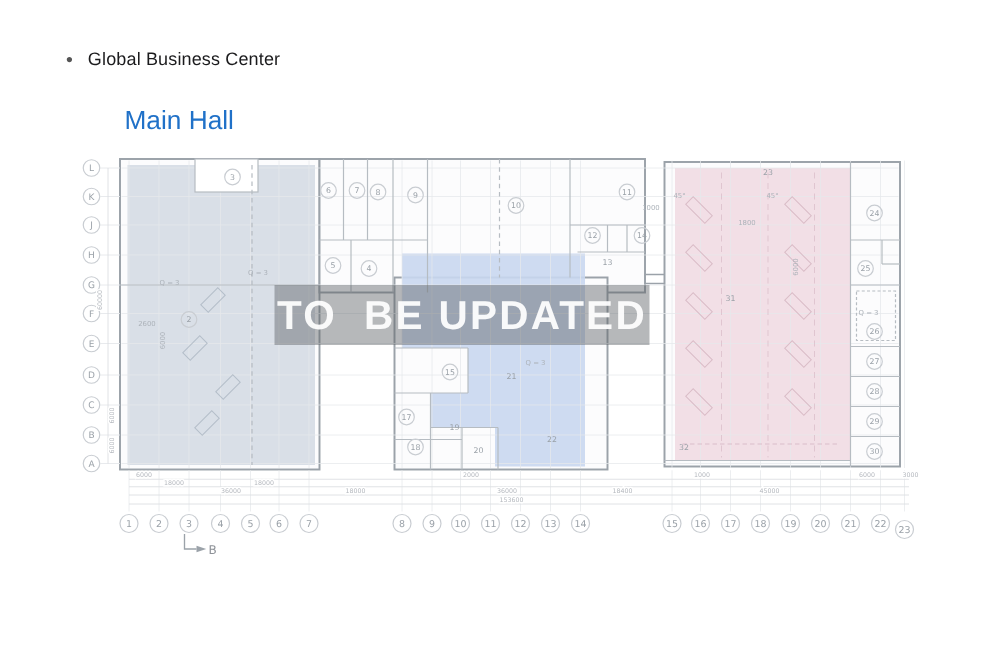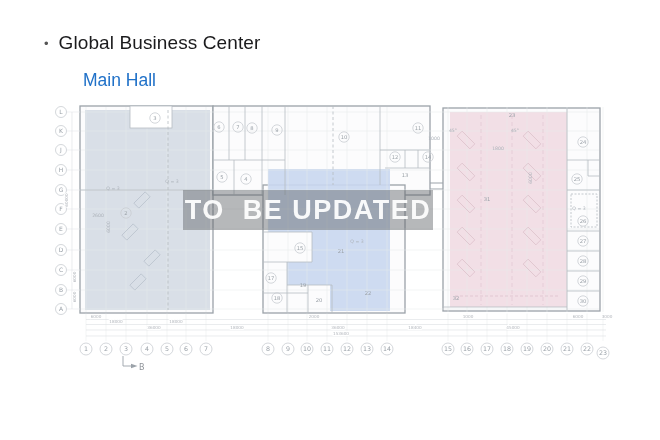--- a/index.html
+++ b/index.html
@@ -2,21 +2,21 @@
 <html><head>
 <meta charset="utf-8">
 <style>
   html,body{margin:0;padding:0;}
   body{
     width:660px;height:440px;background:#ffffff;overflow:hidden;position:relative;
     font-family:"Liberation Sans","DejaVu Sans",sans-serif;
   }
   .header{position:absolute;left:44px;top:32px;display:flex;align-items:center;gap:10px;}
   .bullet{color:#555;font-size:13px;line-height:1;}
-  .title{color:#1b1b1d;font-size:19px;letter-spacing:.1px;}
+  .title{color:#1b1b1d;font-size:12px;letter-spacing:.1px;}
   .subtitle{position:absolute;left:83px;top:70px;font-size:17.5px;font-weight:500;}
   #plan-svg{position:absolute;left:0;top:0;width:660px;height:440px;}
   .watermark-band{
     position:absolute;left:183px;top:190px;width:250px;height:40px;
     background:rgba(93,98,103,0.45);display:flex;align-items:center;justify-content:center;
   }
   .watermark-band span{
     color:rgba(255,255,255,0.93);font-weight:bold;font-size:27px;letter-spacing:1.5px;
     white-space:pre;font-family:"Liberation Sans","DejaVu Sans",sans-serif;
   }

